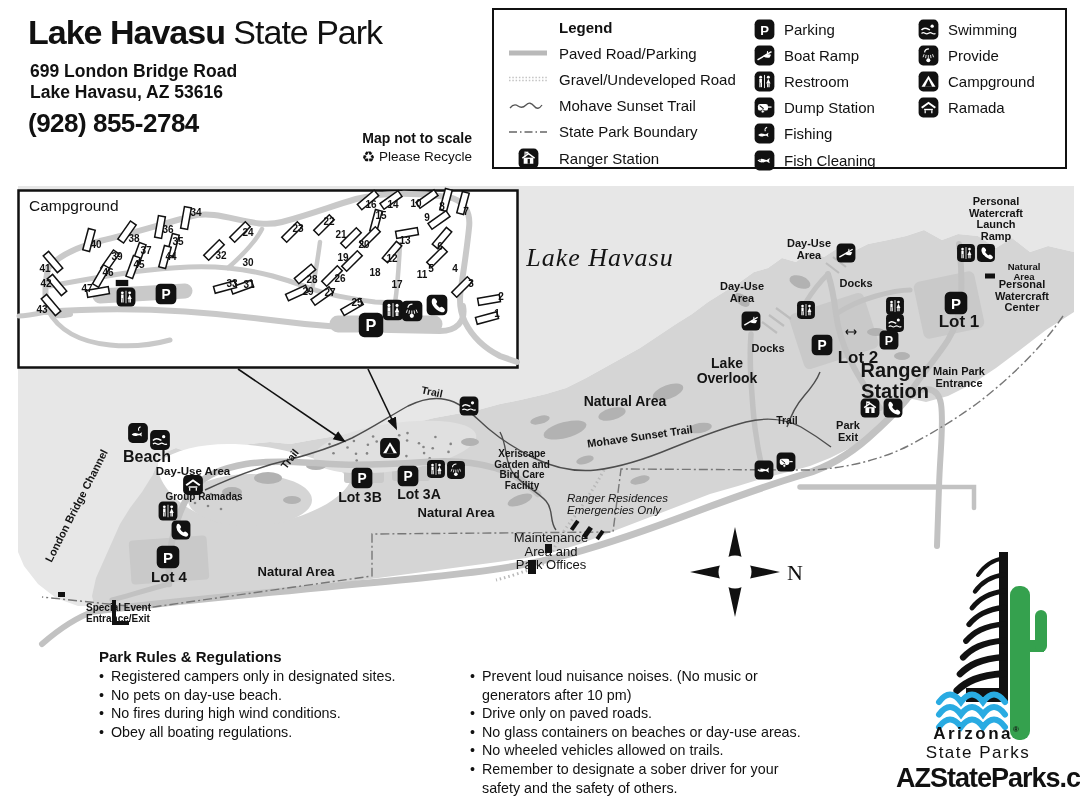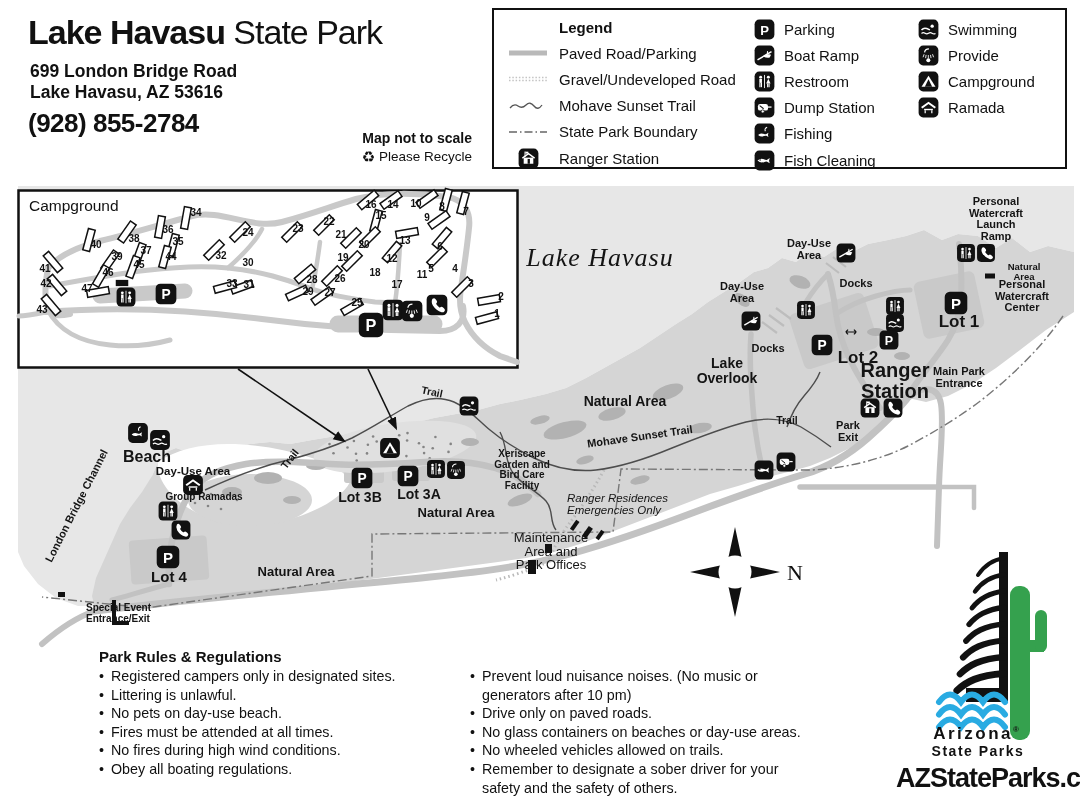--- a/index.html
+++ b/index.html
@@ -46,21 +46,21 @@
   #rules-col2{left:371px;top:19px;width:348px;}
   #rules li{font-size:14.3px;line-height:18.6px;position:relative;padding-left:12px;}
   #rules li::before{content:"\2022";position:absolute;left:0;}
   
   #logo{position:absolute;left:896px;top:532px;width:202px;height:270px;z-index:4;}
   #logo svg{position:absolute;left:0;top:0;}
   #brand1{position:absolute;left:30px;top:192px;width:100px;text-align:center;
           font-size:17px;font-weight:bold;letter-spacing:2.5px;}
   #brand1 sup{font-size:8px;letter-spacing:0;}
   #brand2{position:absolute;left:18px;top:211px;width:128px;text-align:center;
-          font-size:14px;font-weight:bold;letter-spacing:1.5px;}
+          font-size:17px;font-weight:normal;letter-spacing:1.5px;}
   #website{position:absolute;left:0px;top:231px;width:202px;text-align:center;
            font-size:27px;font-weight:bold;letter-spacing:-1px;}
 </style>
 </head>
 <body>
 
 <div id="stage">
 
   <svg id="map-svg" width="1080" height="808" viewBox="0 0 1080 808">
     <defs>
@@ -878,23 +878,21 @@
         </div>
       </div>
   </div>
 
   <div id="inset-title">Campground</div>
 
   <div id="rules">
     <div id="rules-title">Park Rules &amp; Regulations</div>
     <ul id="rules-col1">
         <li>Registered campers only in designated sites.</li>
-        <li>Littering is unlawful.</li>
         <li>No pets on day-use beach.</li>
-        <li>Fires must be attended at all times.</li>
         <li>No fires during high wind conditions.</li>
         <li>Obey all boating regulations.</li>
       </ul>
     <ul id="rules-col2">
         <li>Prevent loud nuisance noises. (No music or generators after 10 pm)</li>
         <li>Drive only on paved roads.</li>
         <li>No glass containers on beaches or day-use areas.</li>
         <li>No wheeled vehicles allowed on trails.</li>
         <li>Remember to designate a sober driver for your safety and the safety of others.</li>
       </ul>

